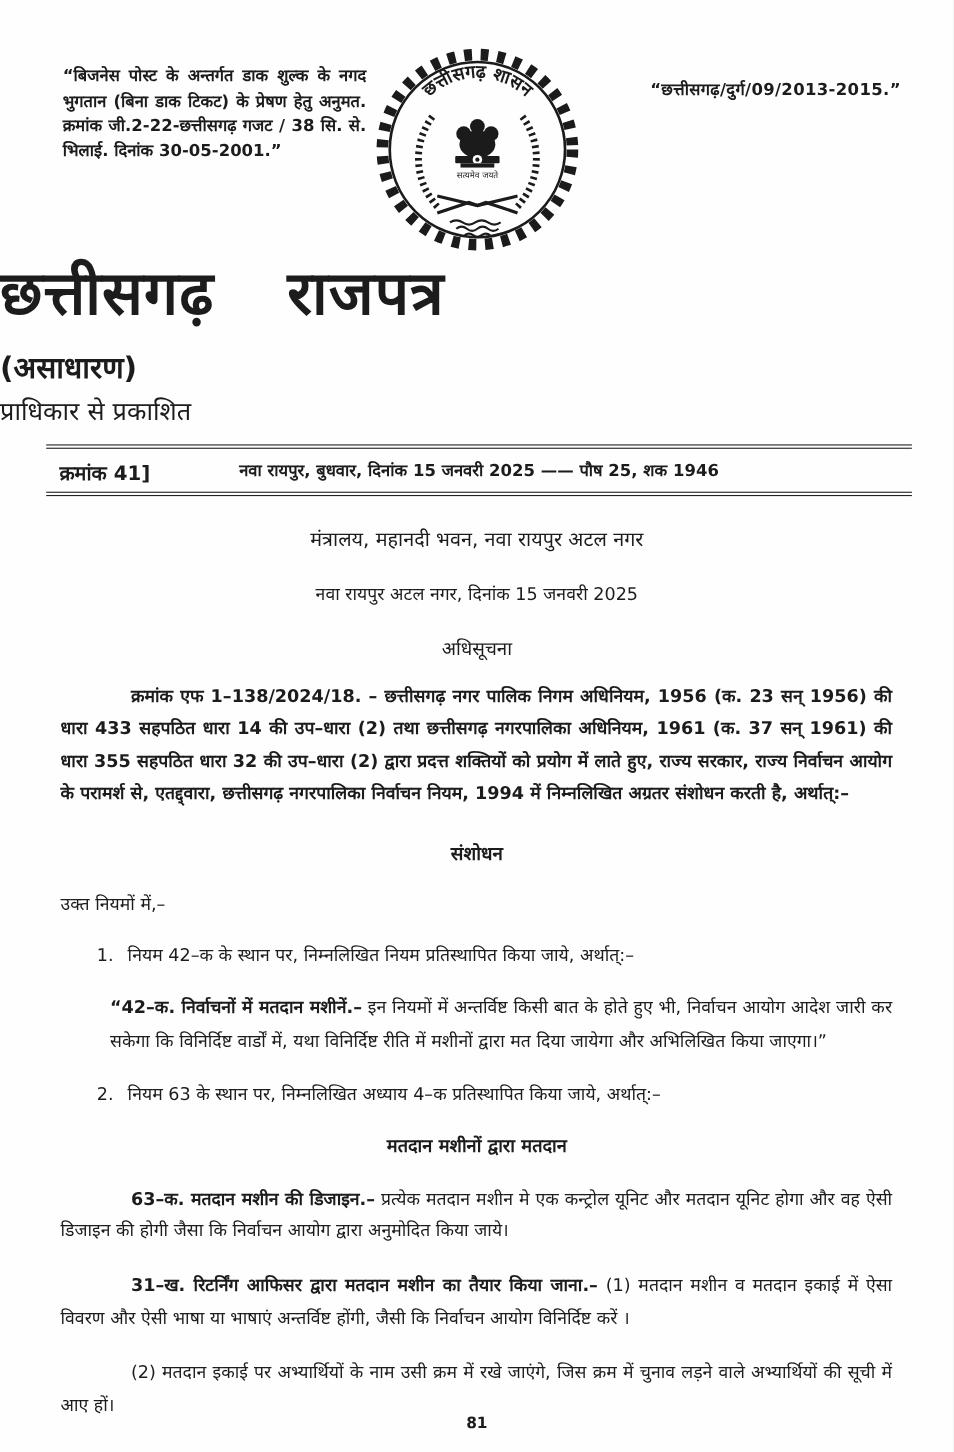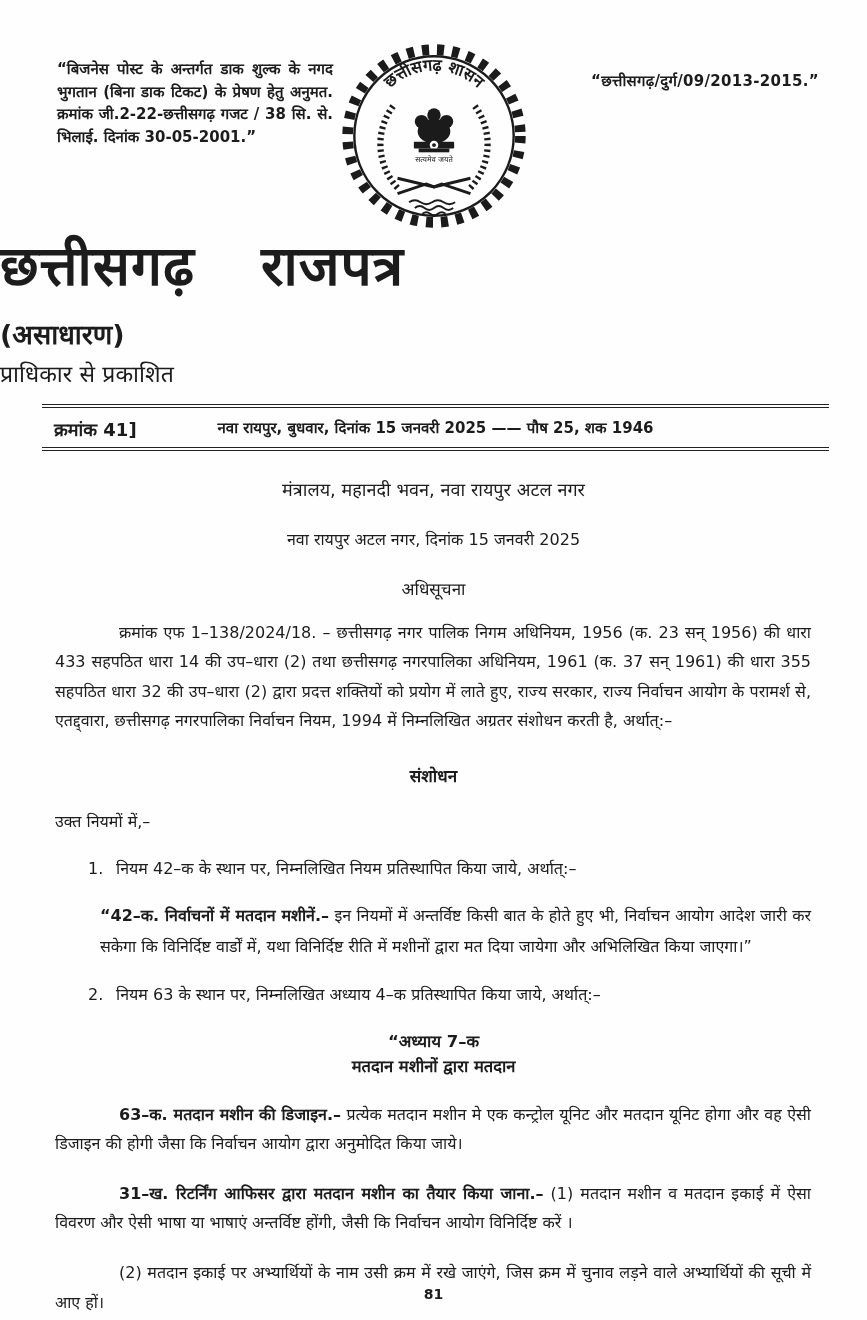--- a/index.html
+++ b/index.html
@@ -59,21 +59,21 @@
   .dept-name { font-size: 20px; }
   .dept-address { font-size: 18px; margin-top: 6px; }
   .place-date { font-size: 16px; margin-top: 27px; text-align: center; }
 
   
   .section-heading { text-align: center; font-size: 17px; margin-top: 27px; }
   .body-text {
     margin: 0 56px 0 55px;
     font-size: 16px; line-height: 1.85; text-align: justify;
   }
-  .notification-body { margin-top: 18px; text-indent: 64px; }
+  .notification-body { margin-top: 18px; text-indent: 64px; font-weight: bold; }
   .amend-heading { text-align: center; font-size: 17px; font-weight: bold; margin-top: 28px; }
   .amend-intro { margin-top: 20px; }
   .amend-item { display: flex; margin-top: 18px; }
   .amend-item .item-no { width: 28px; flex: none; margin-left: 33px; }
   .amend-item .item-text { flex: 1; }
   .rule-quote { margin: 16px 56px 0 100px; font-size: 16px; line-height: 1.95; text-align: justify; }
   .chapter-head { text-align: center; font-weight: bold; font-size: 16.5px; line-height: 1.5; margin-top: 20px; }
   .para { margin-top: 20px; text-indent: 64px; }
   .b { font-weight: bold; }
 
@@ -166,21 +166,20 @@
   </div>
 
   <p class="rule-quote"><span class="b">“42–क. निर्वाचनों में मतदान मशीनें.–</span><span> इन नियमों में अन्तर्विष्ट किसी बात के होते हुए भी, निर्वाचन आयोग आदेश जारी कर सकेगा कि विनिर्दिष्ट वार्डों में, यथा विनिर्दिष्ट रीति में मशीनों द्वारा मत दिया जायेगा और अभिलिखित किया जाएगा।”</span></p>
 
   <div class="body-text amend-item">
     <span class="item-no">2.</span>
     <span class="item-text">नियम 63 के स्थान पर, निम्नलिखित अध्याय 4–क प्रतिस्थापित किया जाये, अर्थात्:–</span>
   </div>
 
   <div class="chapter-head">
-    <div>“अध्याय 7–क</div>
     <div>मतदान मशीनों द्वारा मतदान</div>
   </div>
 
   <p class="body-text para"><span class="b">63–क. मतदान मशीन की डिजाइन.–</span><span> प्रत्येक मतदान मशीन मे एक कन्ट्रोल यूनिट और मतदान यूनिट होगा और वह ऐसी डिजाइन की होगी जैसा कि निर्वाचन आयोग द्वारा अनुमोदित किया जाये।</span></p>
 
   <p class="body-text para"><span class="b">31–ख. रिटर्निंग आफिसर द्वारा मतदान मशीन का तैयार किया जाना.–</span><span> (1) मतदान मशीन व मतदान इकाई में ऐसा विवरण और ऐसी भाषा या भाषाएं अन्तर्विष्ट होंगी, जैसी कि निर्वाचन आयोग विनिर्दिष्ट करें ।</span></p>
 
   <p class="body-text para">(2) मतदान इकाई पर अभ्यार्थियों के नाम उसी क्रम में रखे जाएंगे, जिस क्रम में चुनाव लड़ने वाले अभ्यार्थियों की सूची में आए हों।</p>
 
   <div class="page-number">81</div>

